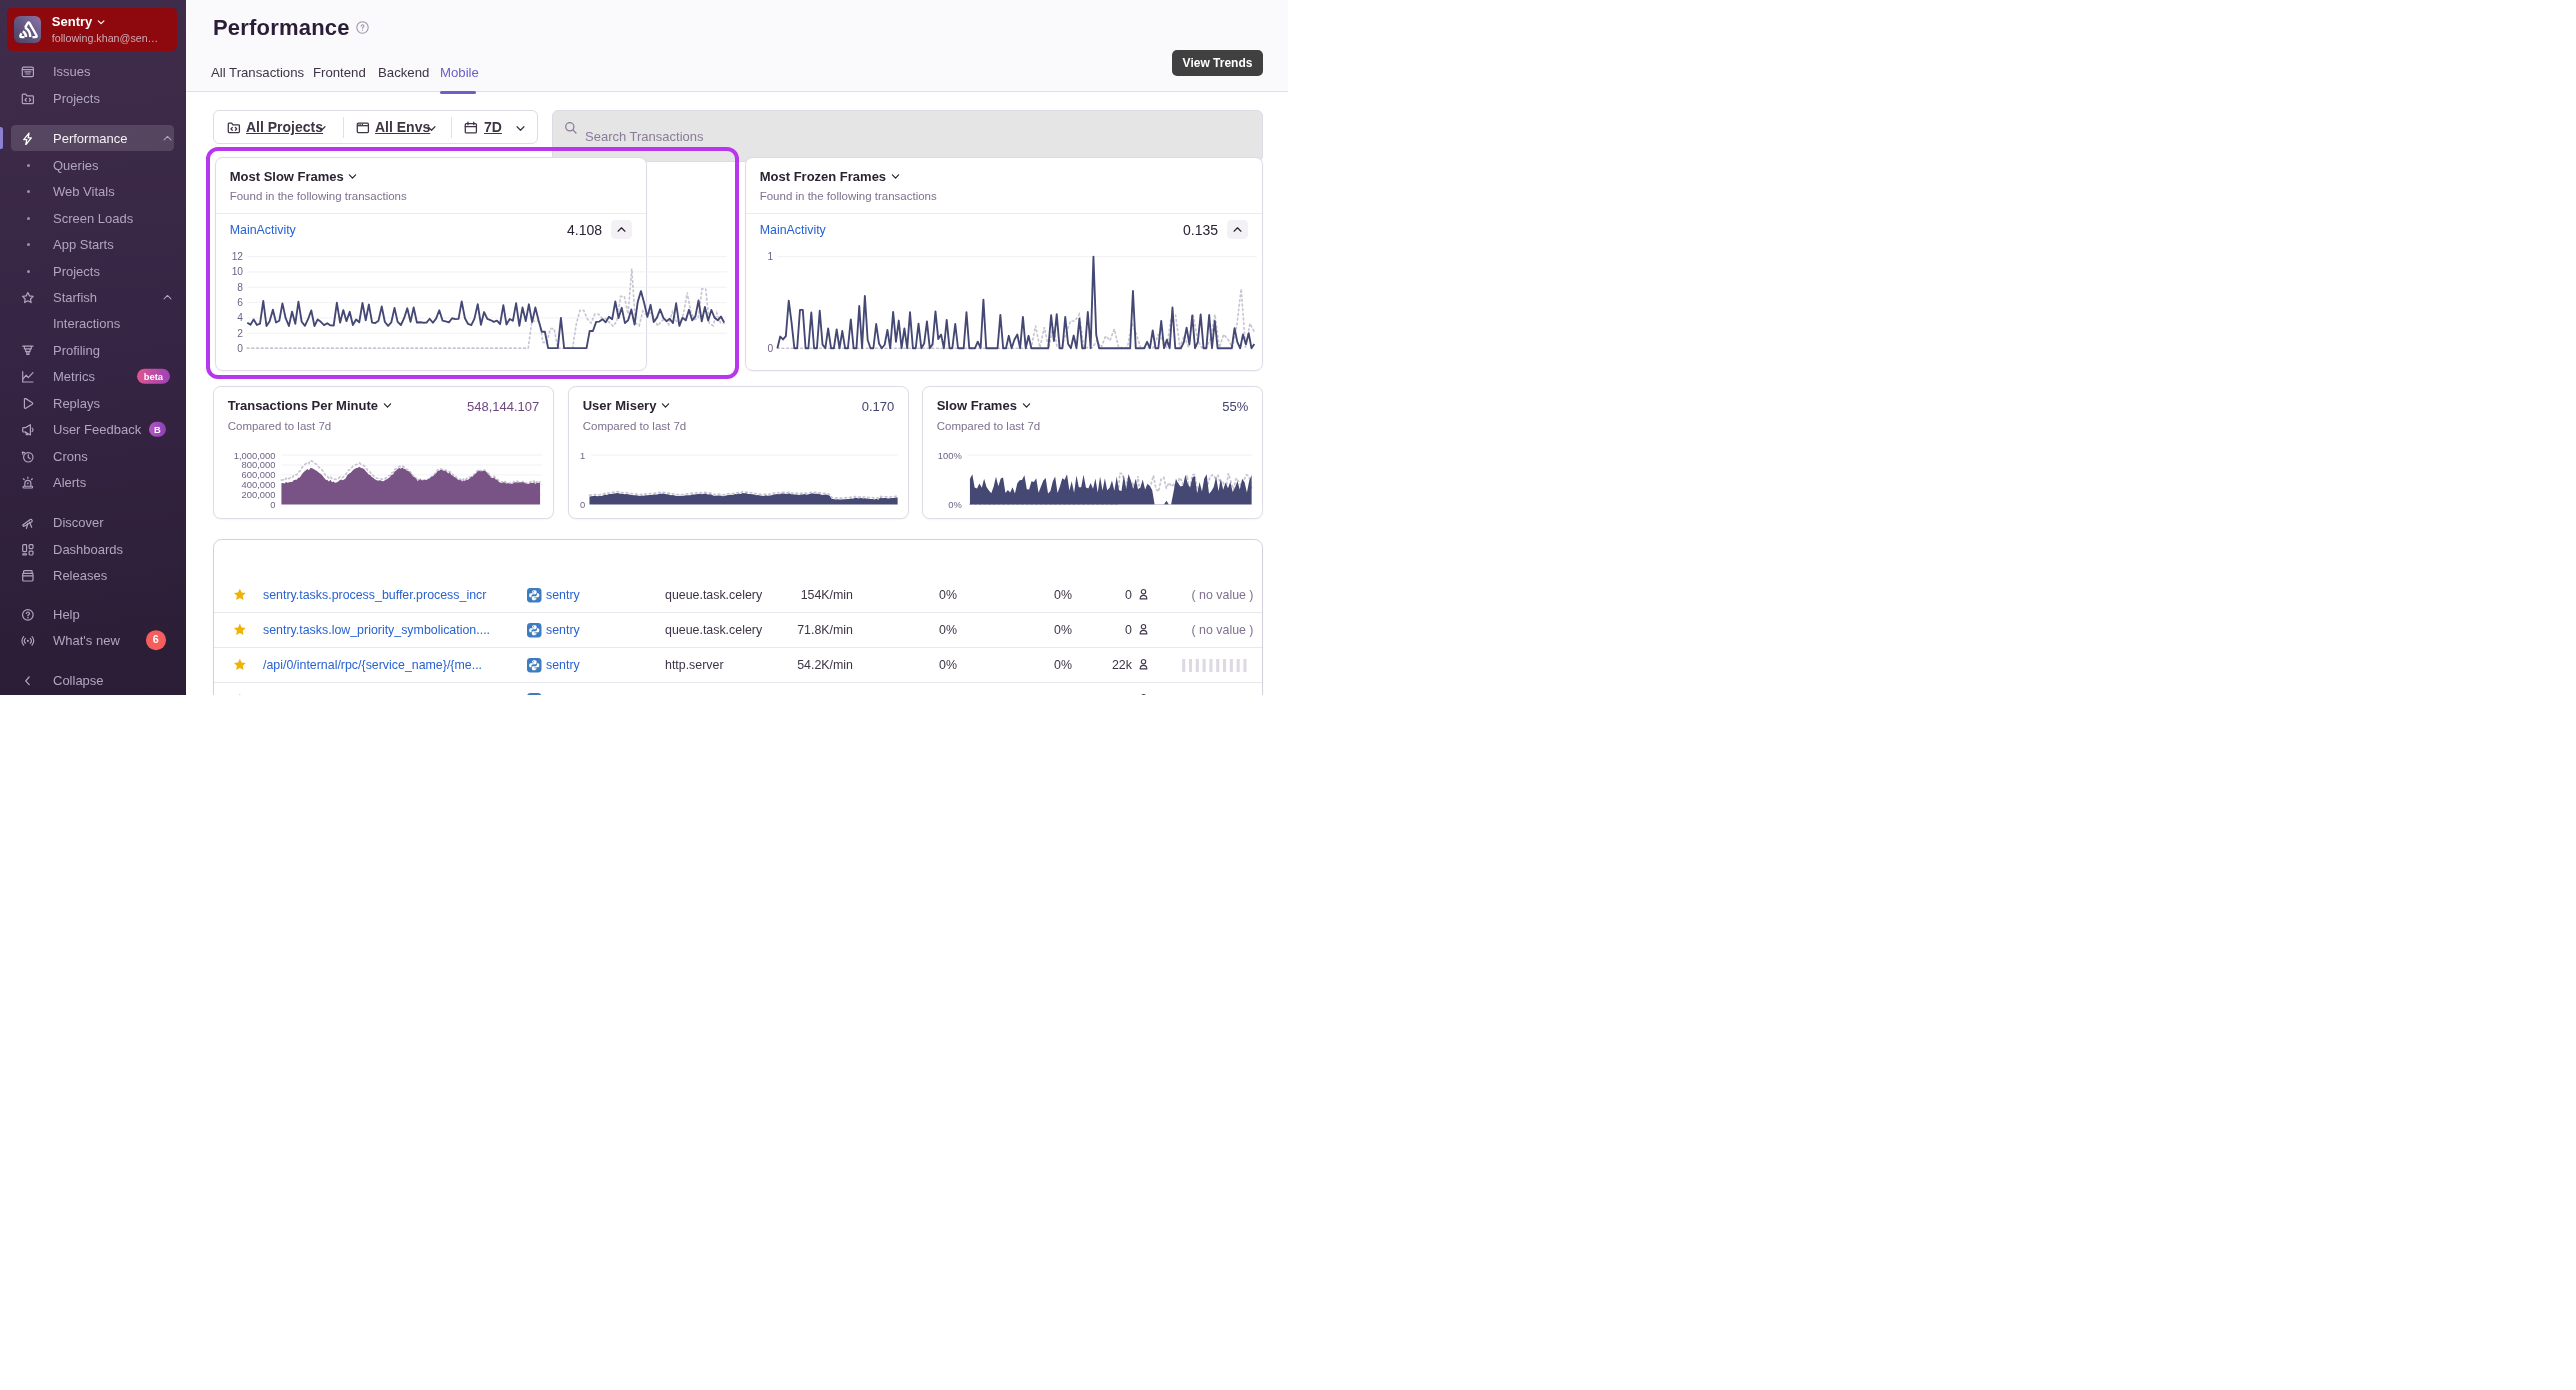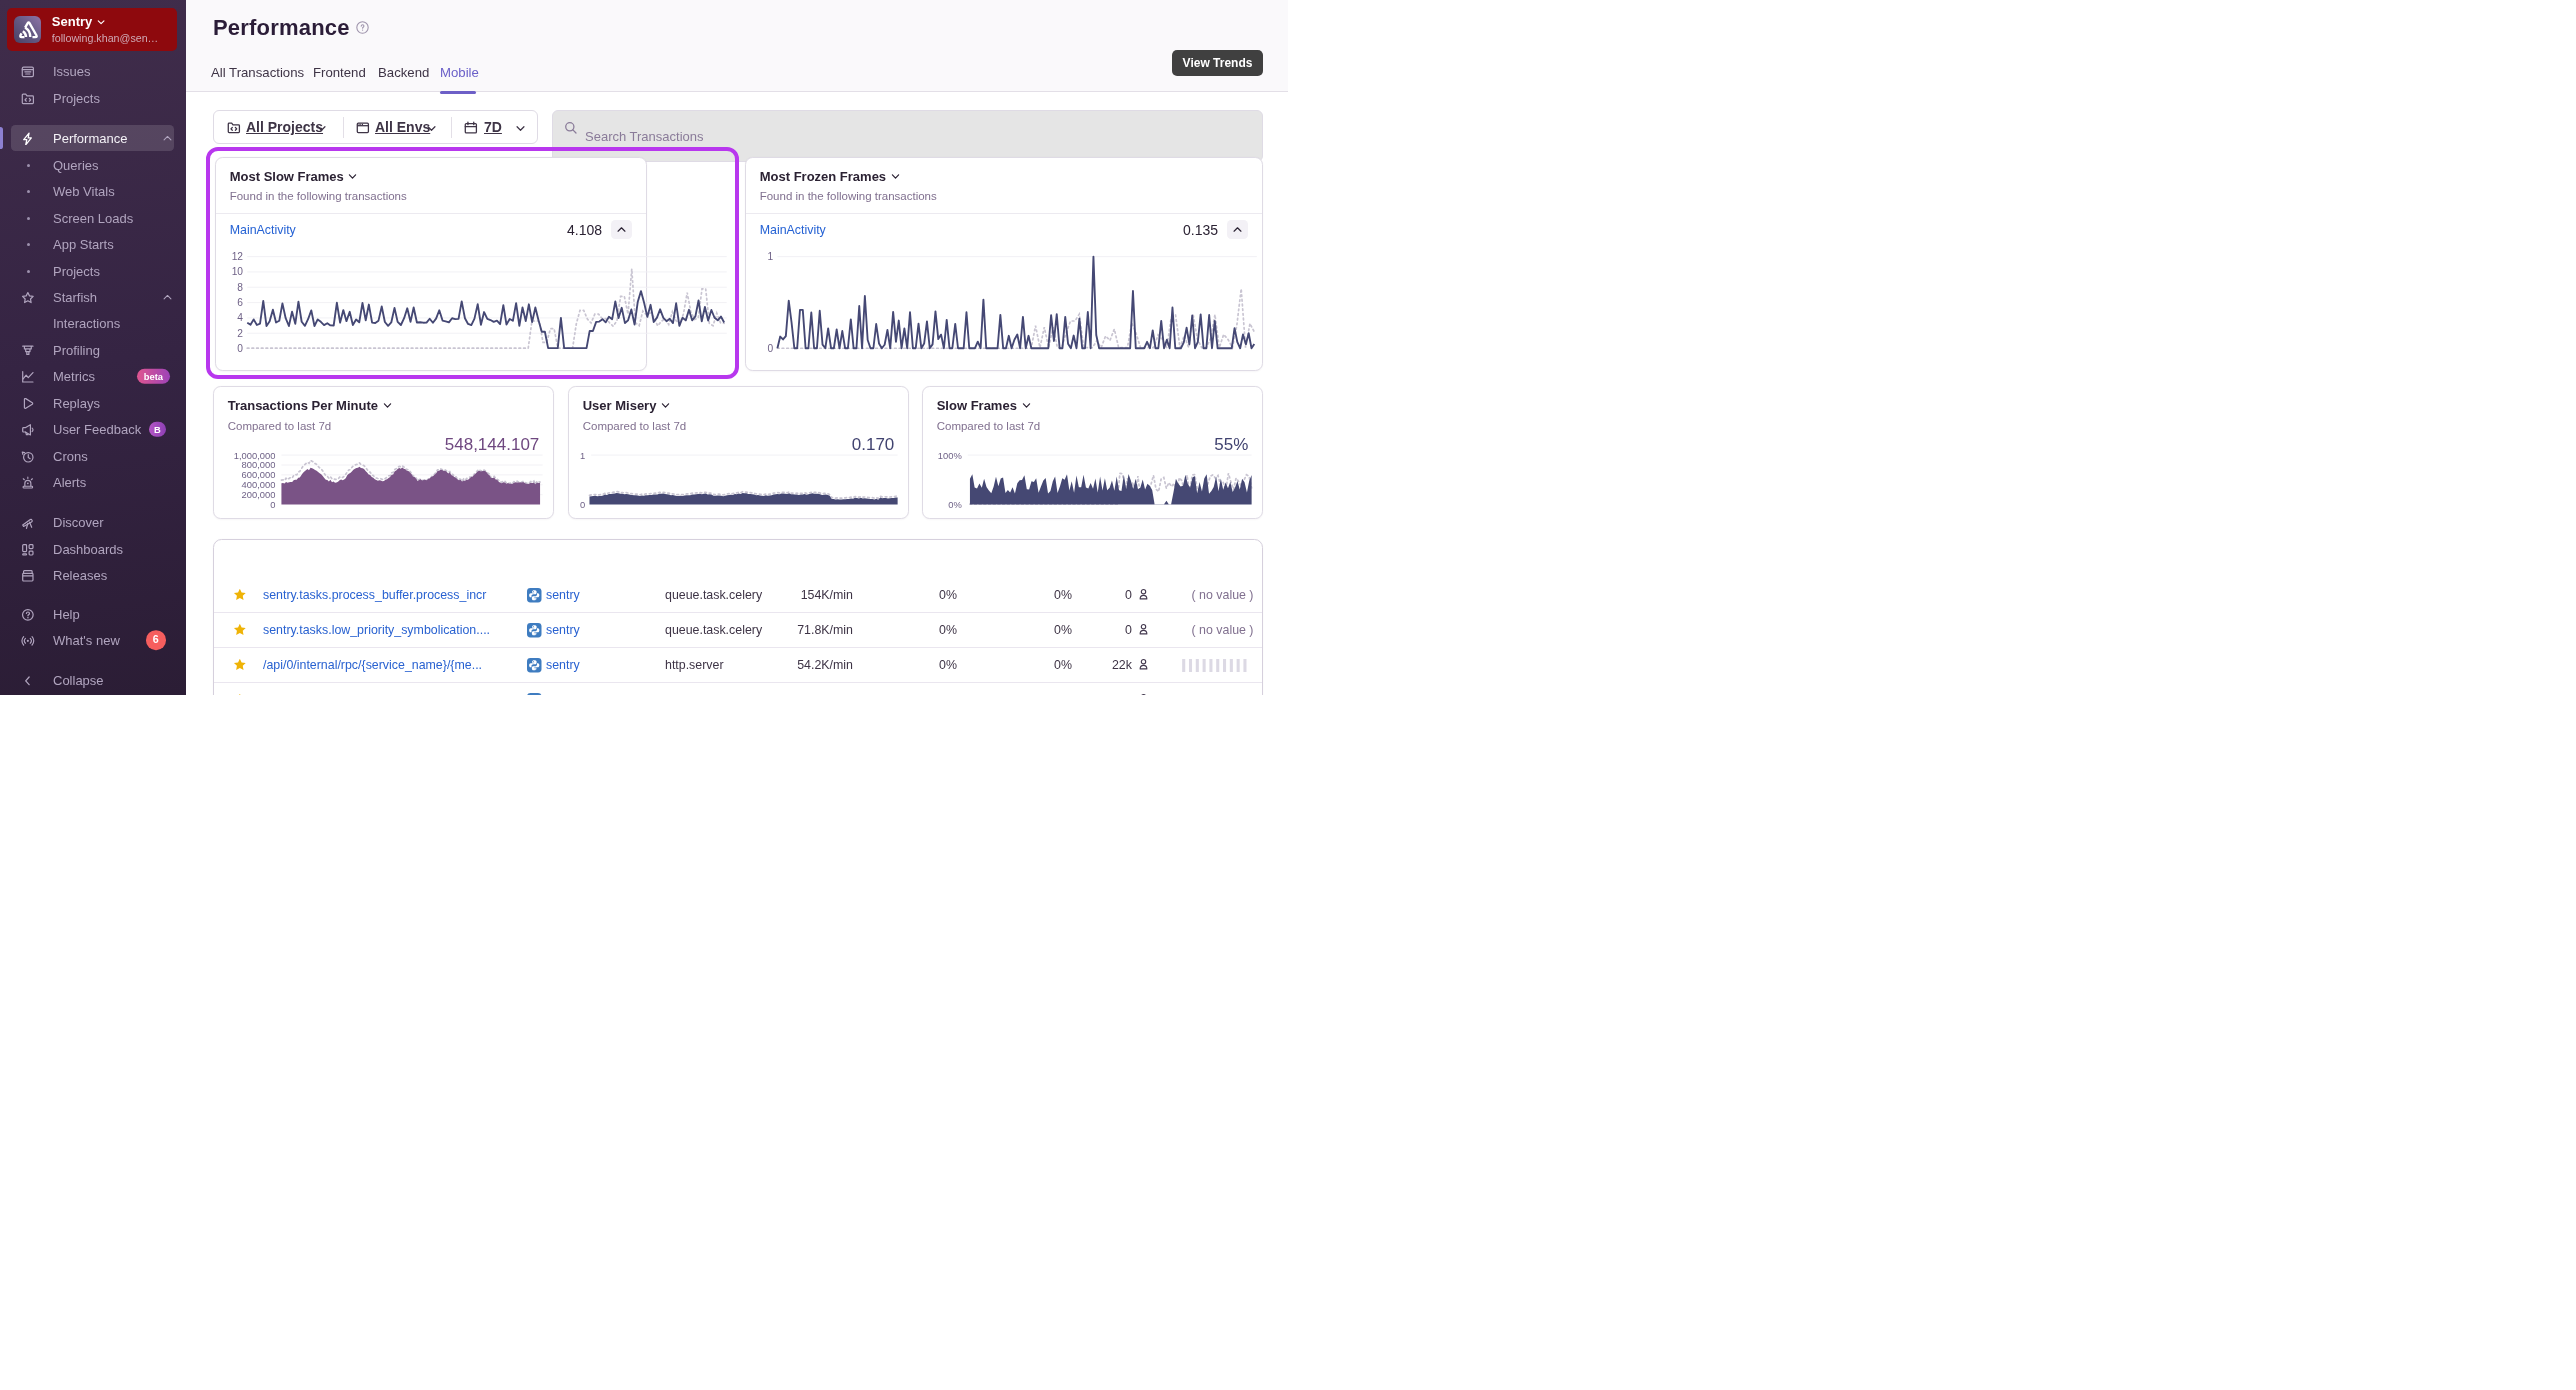--- a/index.html
+++ b/index.html
@@ -39,21 +39,21 @@
 #search .ph { position:absolute; left:32px; top:50%; transform:translateY(-50%); font-size:13px; color:#8a7b99; }
 
 
 .card { position:absolute; background:#fff; border:0.9px solid #dfdbe5; border-radius:7.7px; box-shadow:0 0.9px 1.7px rgba(43,34,51,0.04); }
 .ctitle { position:absolute; left:13.7px; font-size:13px; font-weight:700; color:#2b2233; }
 .csub { position:absolute; left:13.7px; font-size:11.5px; color:#80708f; }
 .cdiv { position:absolute; left:0; width:100%; height:0.9px; background:#eceaf0; }
 .clink { position:absolute; left:13.7px; font-size:12.4px; color:#2562d4; }
 .cval { position:absolute; font-size:14px; color:#2b2233; }
 .cbtn { position:absolute; width:21.4px; height:19px; background:#f3f1f6; border-radius:4.3px; }
-.bigval { position:absolute; font-size:17px;margin-top:36px; }
+.bigval { position:absolute; font-size:13px; }
 #ring { position:absolute; left:206px; top:147px; width:533px; height:232px; border:4.7px solid #b837ee; border-radius:12px; }
 
 
 #table { position:absolute; left:213px; top:539px; width:1050px; height:157px; background:#fff; border:0.9px solid #d6d0dd; border-radius:8.5px 8.5px 0 0; box-shadow:0 0.9px 1.7px rgba(43,34,51,0.04); overflow:hidden; }
 #thead { position:absolute; left:0; top:0; width:100%; height:38px; background:#faf9fb; border-bottom:0.9px solid #dcd7e2; }
 .th { position:absolute; top:0; height:38px; line-height:38px; font-size:10.2px; font-weight:700; color:#6f6287; letter-spacing:0.3px; }
 .trow { position:absolute; left:0; width:100%; height:35px; border-bottom:0.9px solid #eae6ef; }
 .td { position:absolute; top:0; height:35px; line-height:35px; font-size:12.4px; color:#3e3446; }
 .tlink { color:#2962d1; }
 .noval { color:#80708f; }

